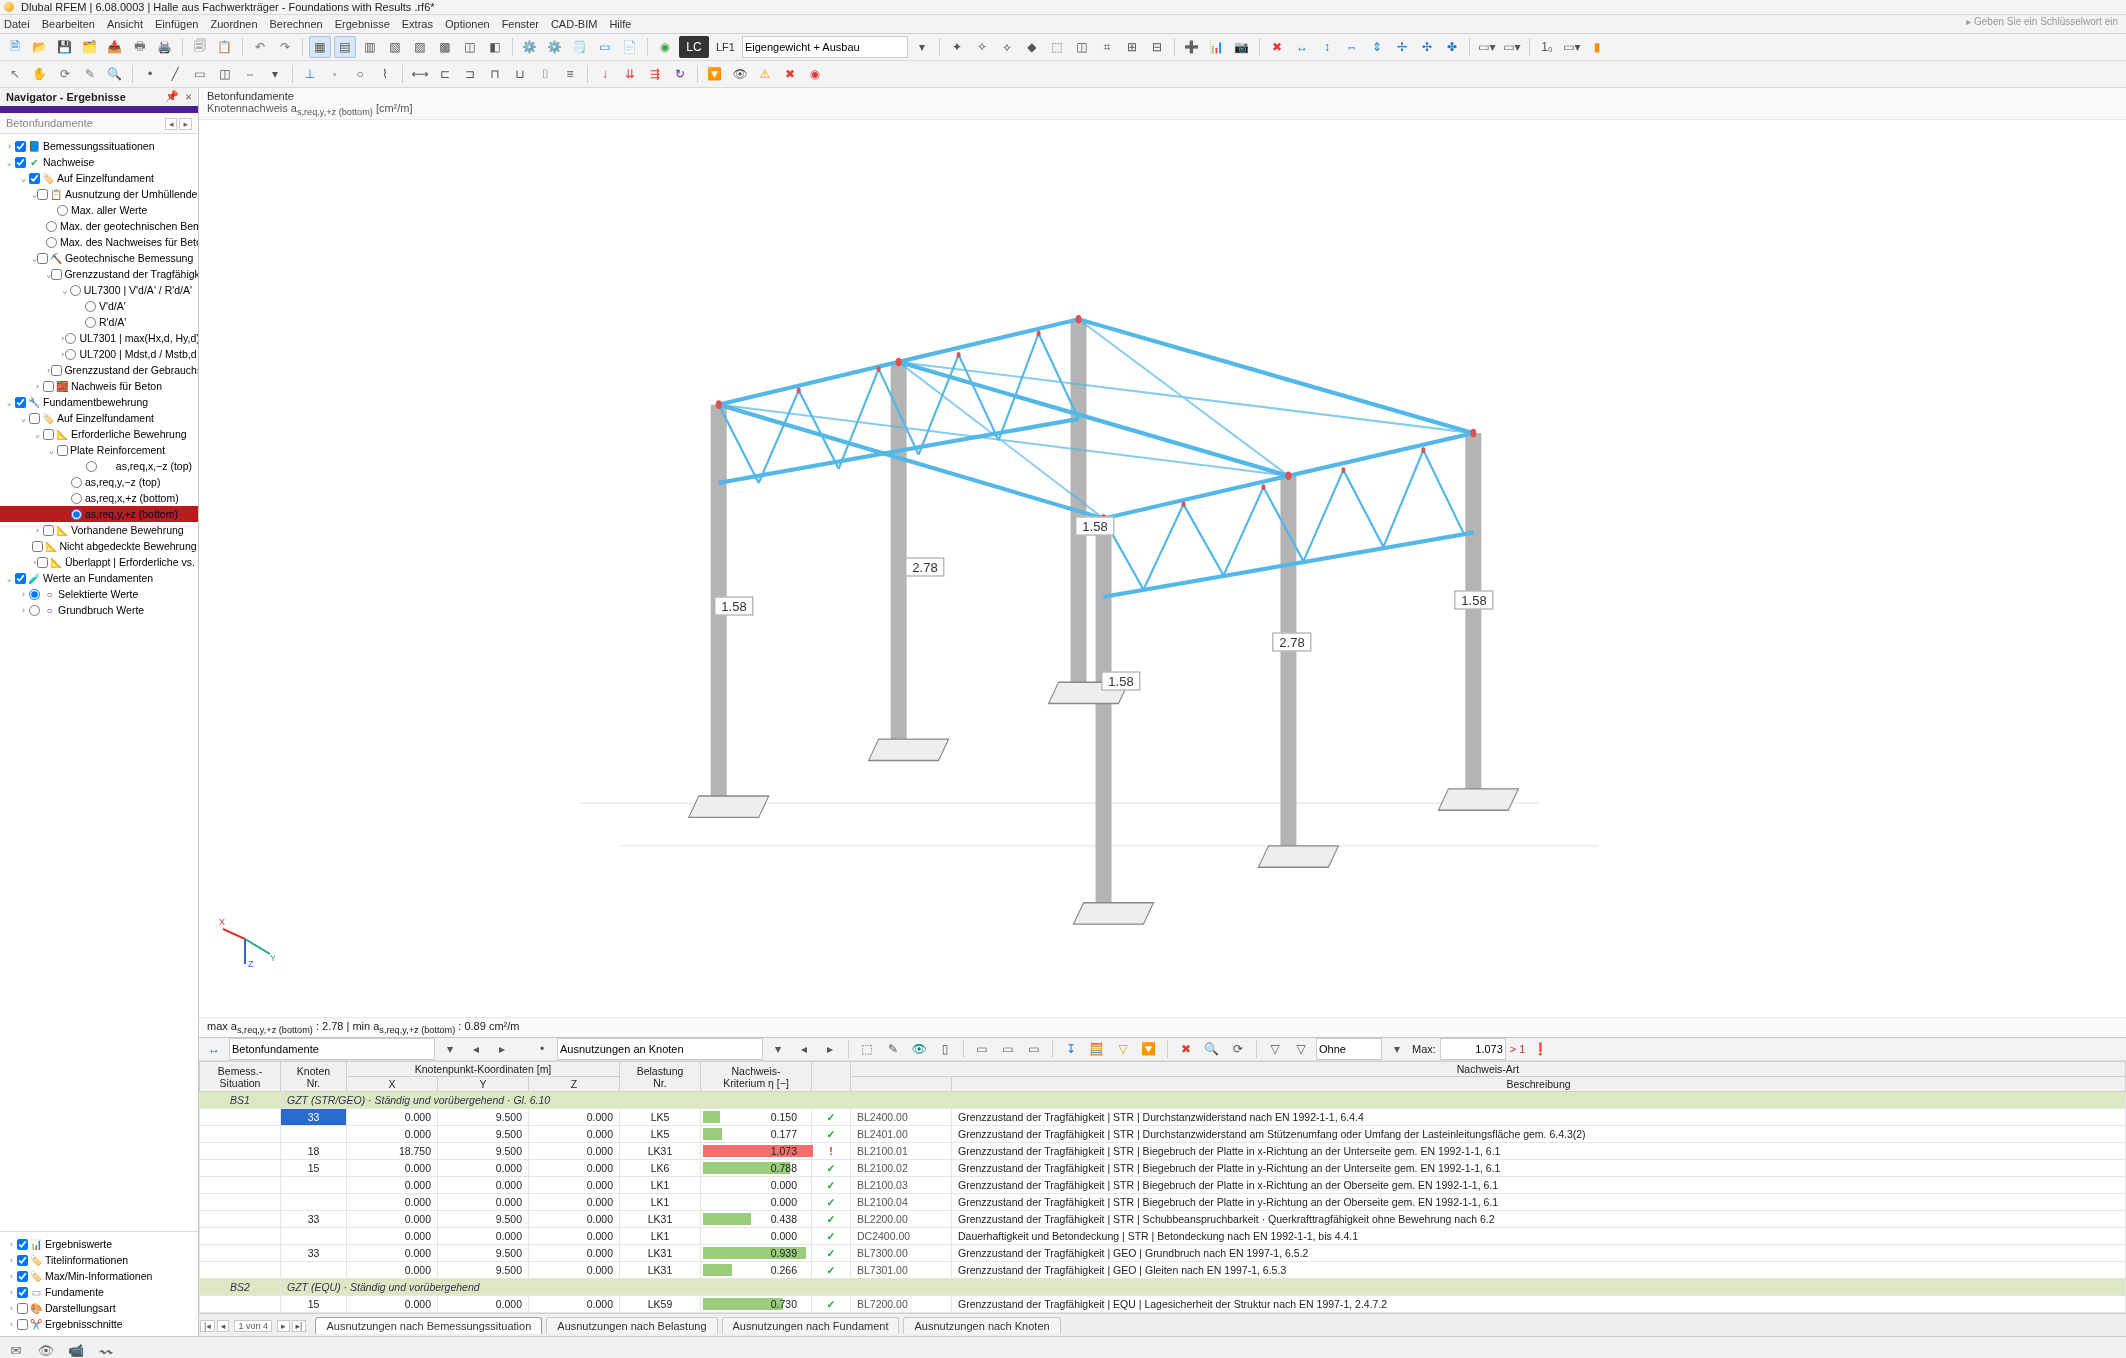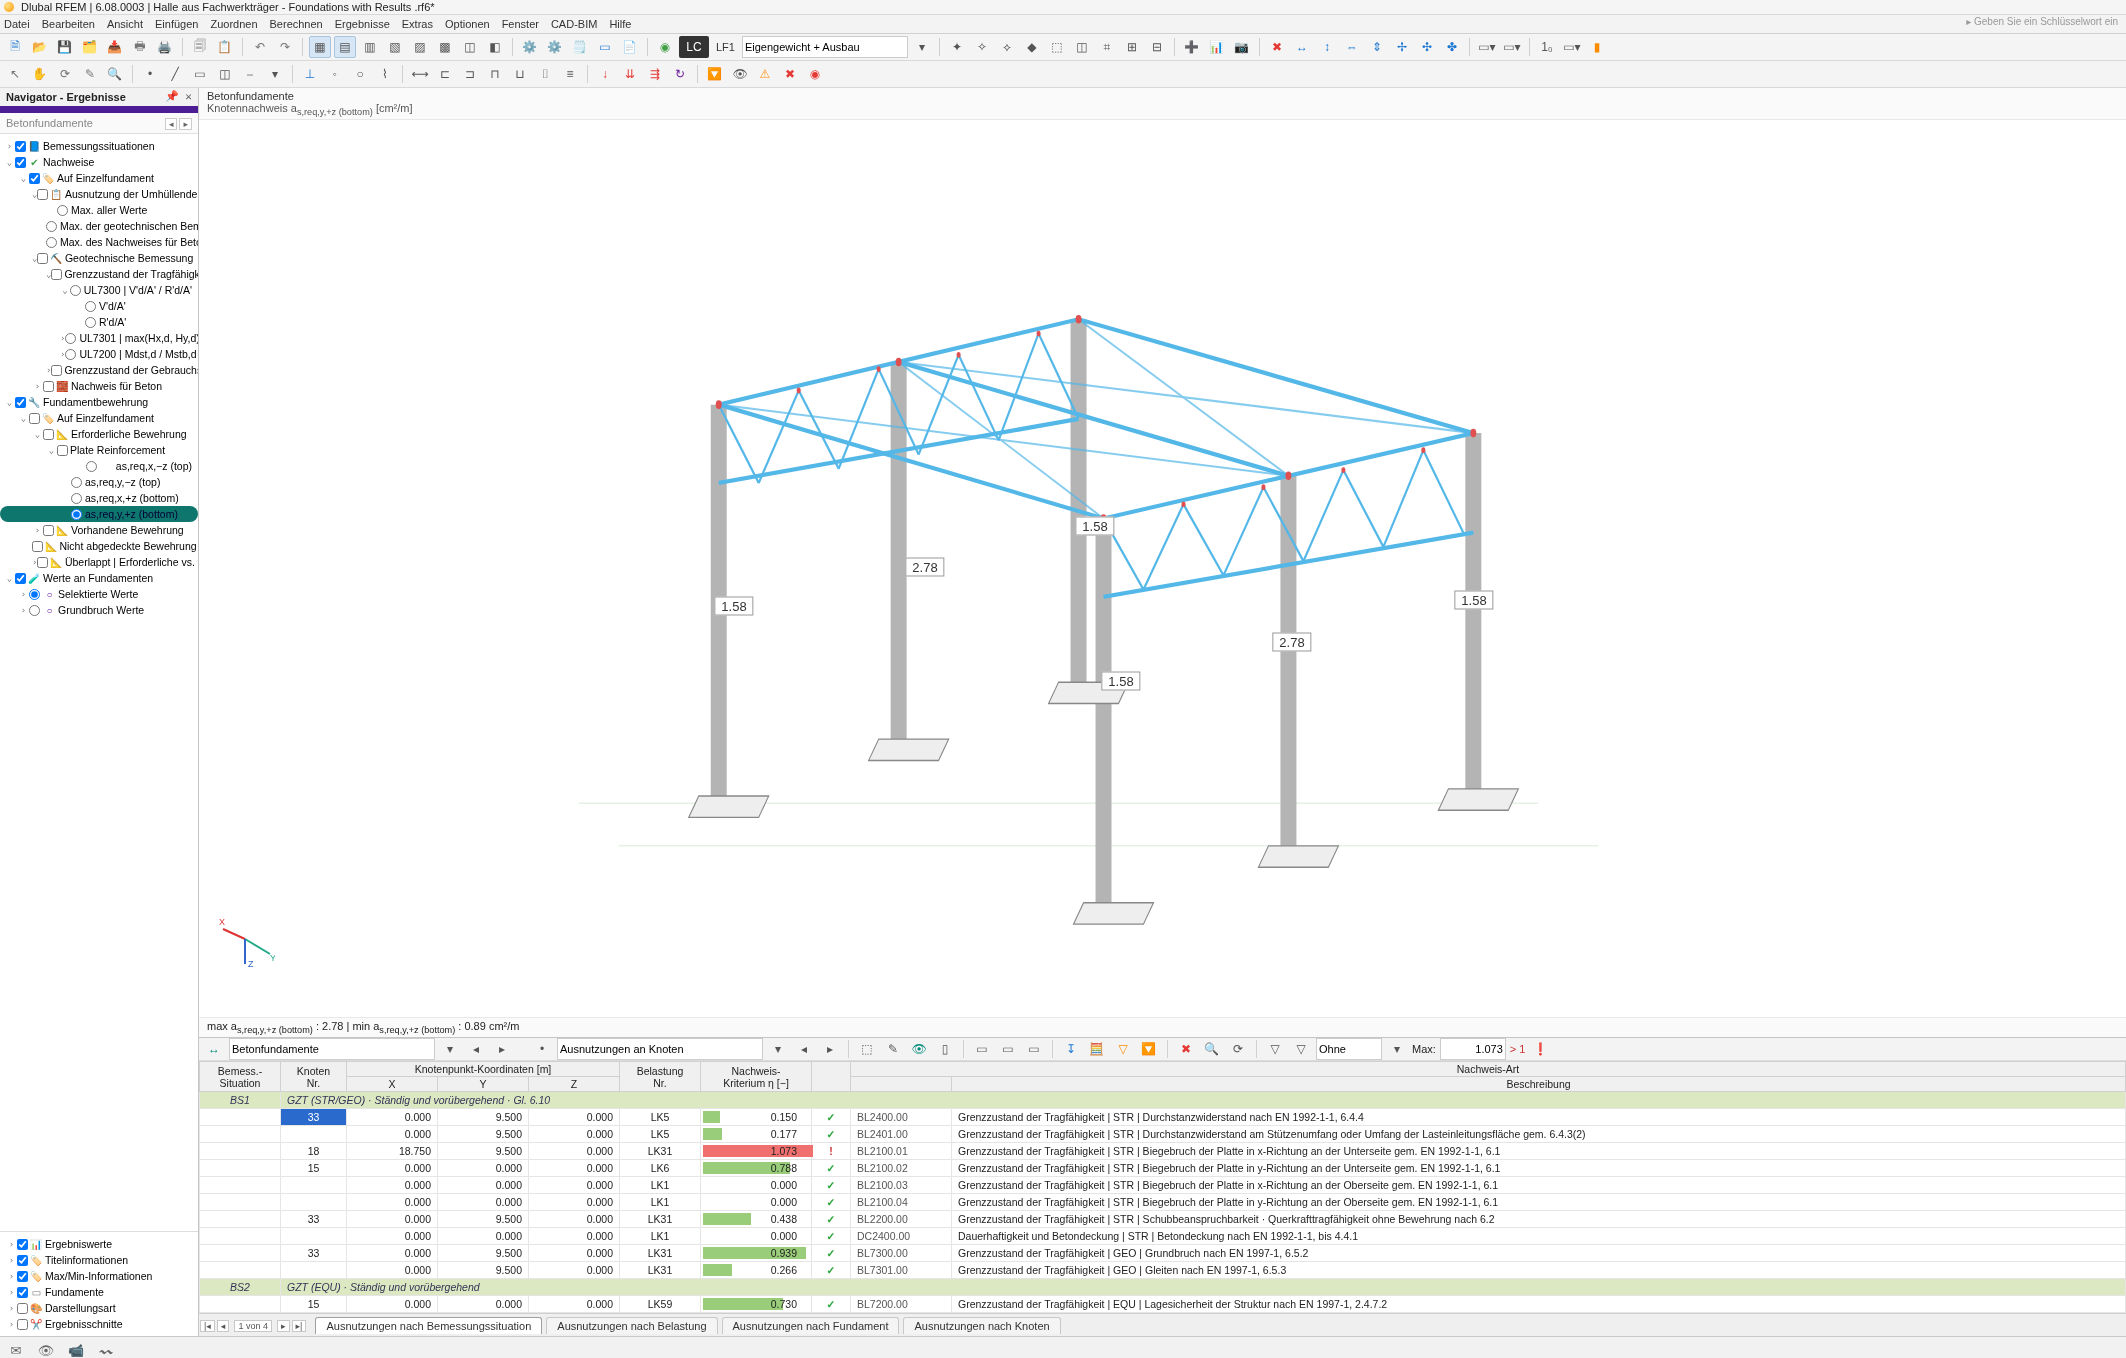--- a/index.html
+++ b/index.html
@@ -162,22 +162,21 @@
     display: inline-flex;
     width: 13px;
     justify-content: center;
     font-size: 10px;
     margin-right: 2px;
   }
   .tree-node .lbl-t {
     color: #000;
   }
   .tree-node.selected {
-    background: #0f766e;
-    border-radius: 8px;
+    background: #b91c1c;
   }
   .tree-node.selected .lbl-t { color: #003; }
   .bottom-toggles {
     border-top: 1px solid #ddd;
     padding: 4px 6px;
   }
   .bottom-toggles .tree-node { height: 16px; }
   
   .workspace {
     flex: 1;

